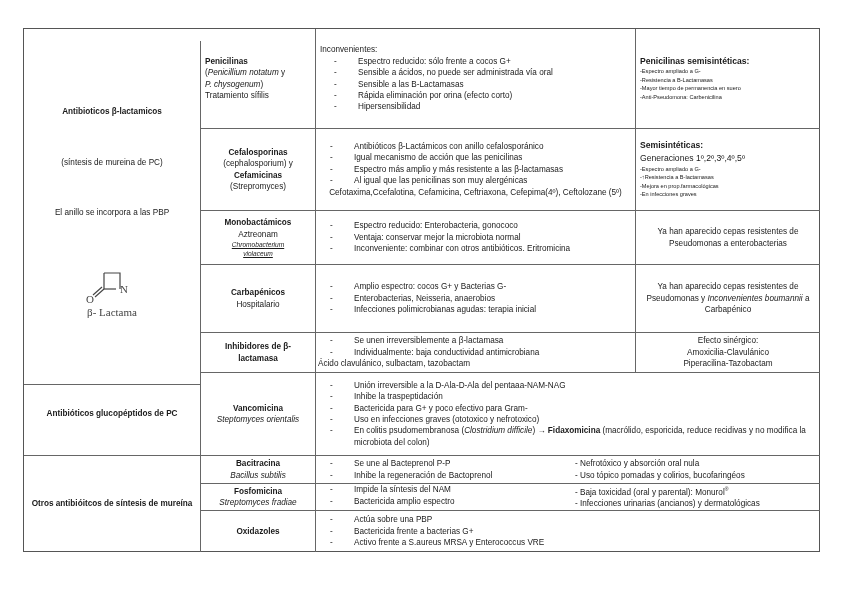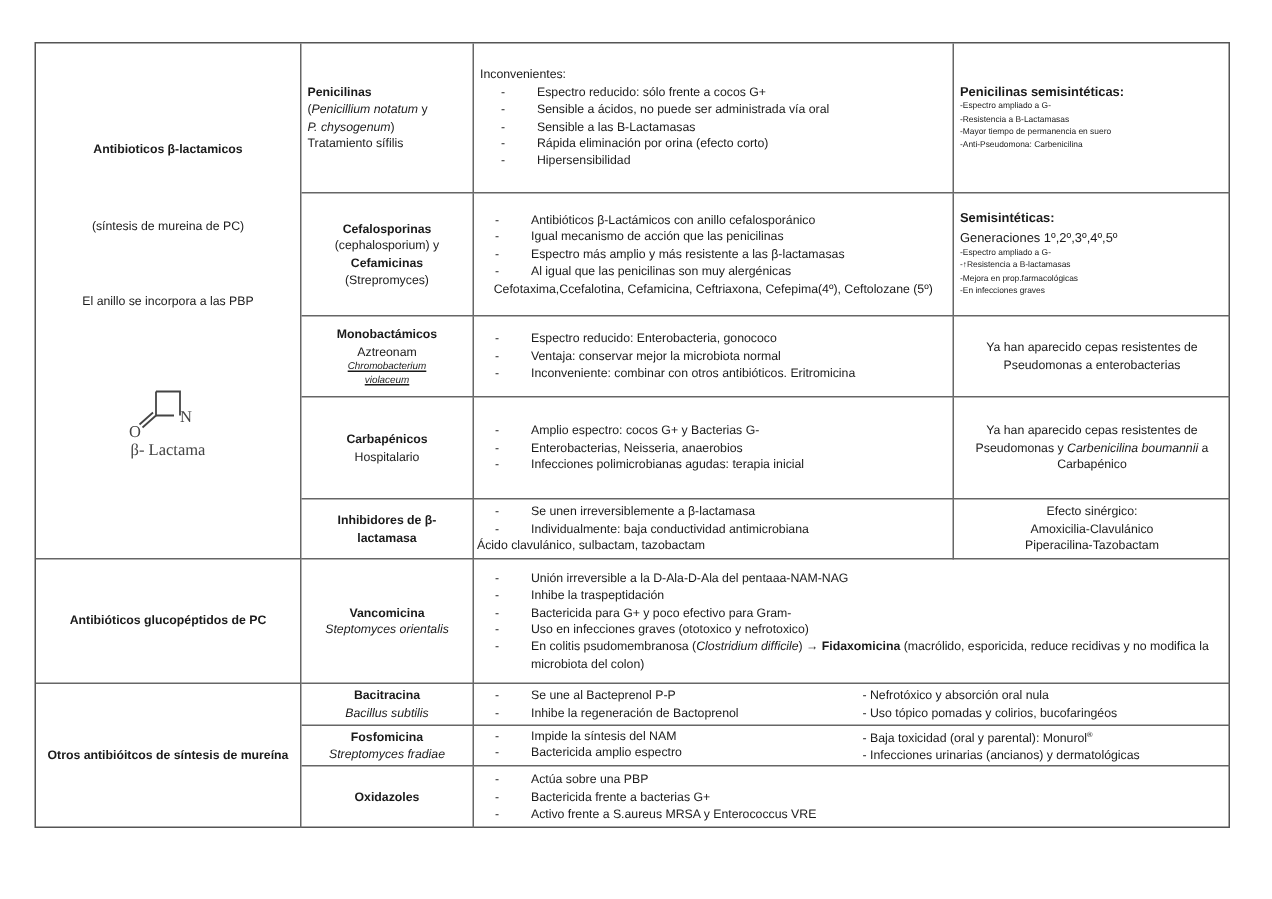--- a/index.html
+++ b/index.html
@@ -25,21 +25,21 @@
   .mol-label { font-family:"Liberation Serif", serif; font-size:11px; color:#444; margin-top:2px; }
   .noborder-r { border-right:none; }
   .two { display:flex; }
   .two > div { flex:1; }
 </style>
 </head>
 <body>
 
 <div class="tbl">
 
-  <div class="cell c" style="left:0;top:0;width:177px;height:344px;gap:39px;">
+  <div class="cell c" style="left:0;top:12px;width:177px;height:344px;gap:39px;">
     <div class="b">Antibioticos β-lactamicos</div>
     <div>(síntesis de mureina de PC)</div>
     <div>El anillo se incorpora a las PBP</div>
     <div class="molecule">
       <svg width="60" height="40" viewBox="0 0 60 40">
         <polyline points="22,8 38,8 38,24" fill="none" stroke="#444" stroke-width="1.2"></polyline>
         <line x1="22" y1="8" x2="22" y2="24" stroke="#444" stroke-width="1.2"></line>
         <line x1="22" y1="24" x2="34" y2="24" stroke="#444" stroke-width="1.2"></line>
         <line x1="22" y1="24" x2="13" y2="32" stroke="#444" stroke-width="1.2"></line>
         <line x1="20" y1="22" x2="11" y2="30" stroke="#444" stroke-width="1.2"></line>
@@ -127,21 +127,21 @@
     <div>Hospitalario</div>
   </div>
   <div class="cell" style="left:292px;top:236px;width:320px;height:68px;">
     <ul class="d">
       <li>Amplio espectro: cocos G+ y Bacterias G-</li>
       <li>Enterobacterias, Neisseria, anaerobios</li>
       <li>Infecciones polimicrobianas agudas: terapia inicial</li>
     </ul>
   </div>
   <div class="cell c noborder-r" style="left:612px;top:236px;width:184px;height:68px;padding:0 6px;">
-    <div><span>Ya han aparecido cepas resistentes de Pseudomonas y </span><span class="i">Carbenicilina boumannii</span><span> a Carbapénico</span></div>
+    <div><span>Ya han aparecido cepas resistentes de Pseudomonas y </span><span class="i">Inconvenientes boumannii</span><span> a Carbapénico</span></div>
   </div>
 
   <div class="cell c" style="left:177px;top:304px;width:115px;height:40px;padding:0 14px;">
     <div class="b">Inhibidores de β-lactamasa</div>
   </div>
   <div class="cell" style="left:292px;top:304px;width:320px;height:40px;">
     <ul class="d" style="padding-left:14px;">
       <li>Se unen irreversiblemente a β-lactamasa</li>
       <li>Individualmente: baja conductividad antimicrobiana</li>
     </ul>

